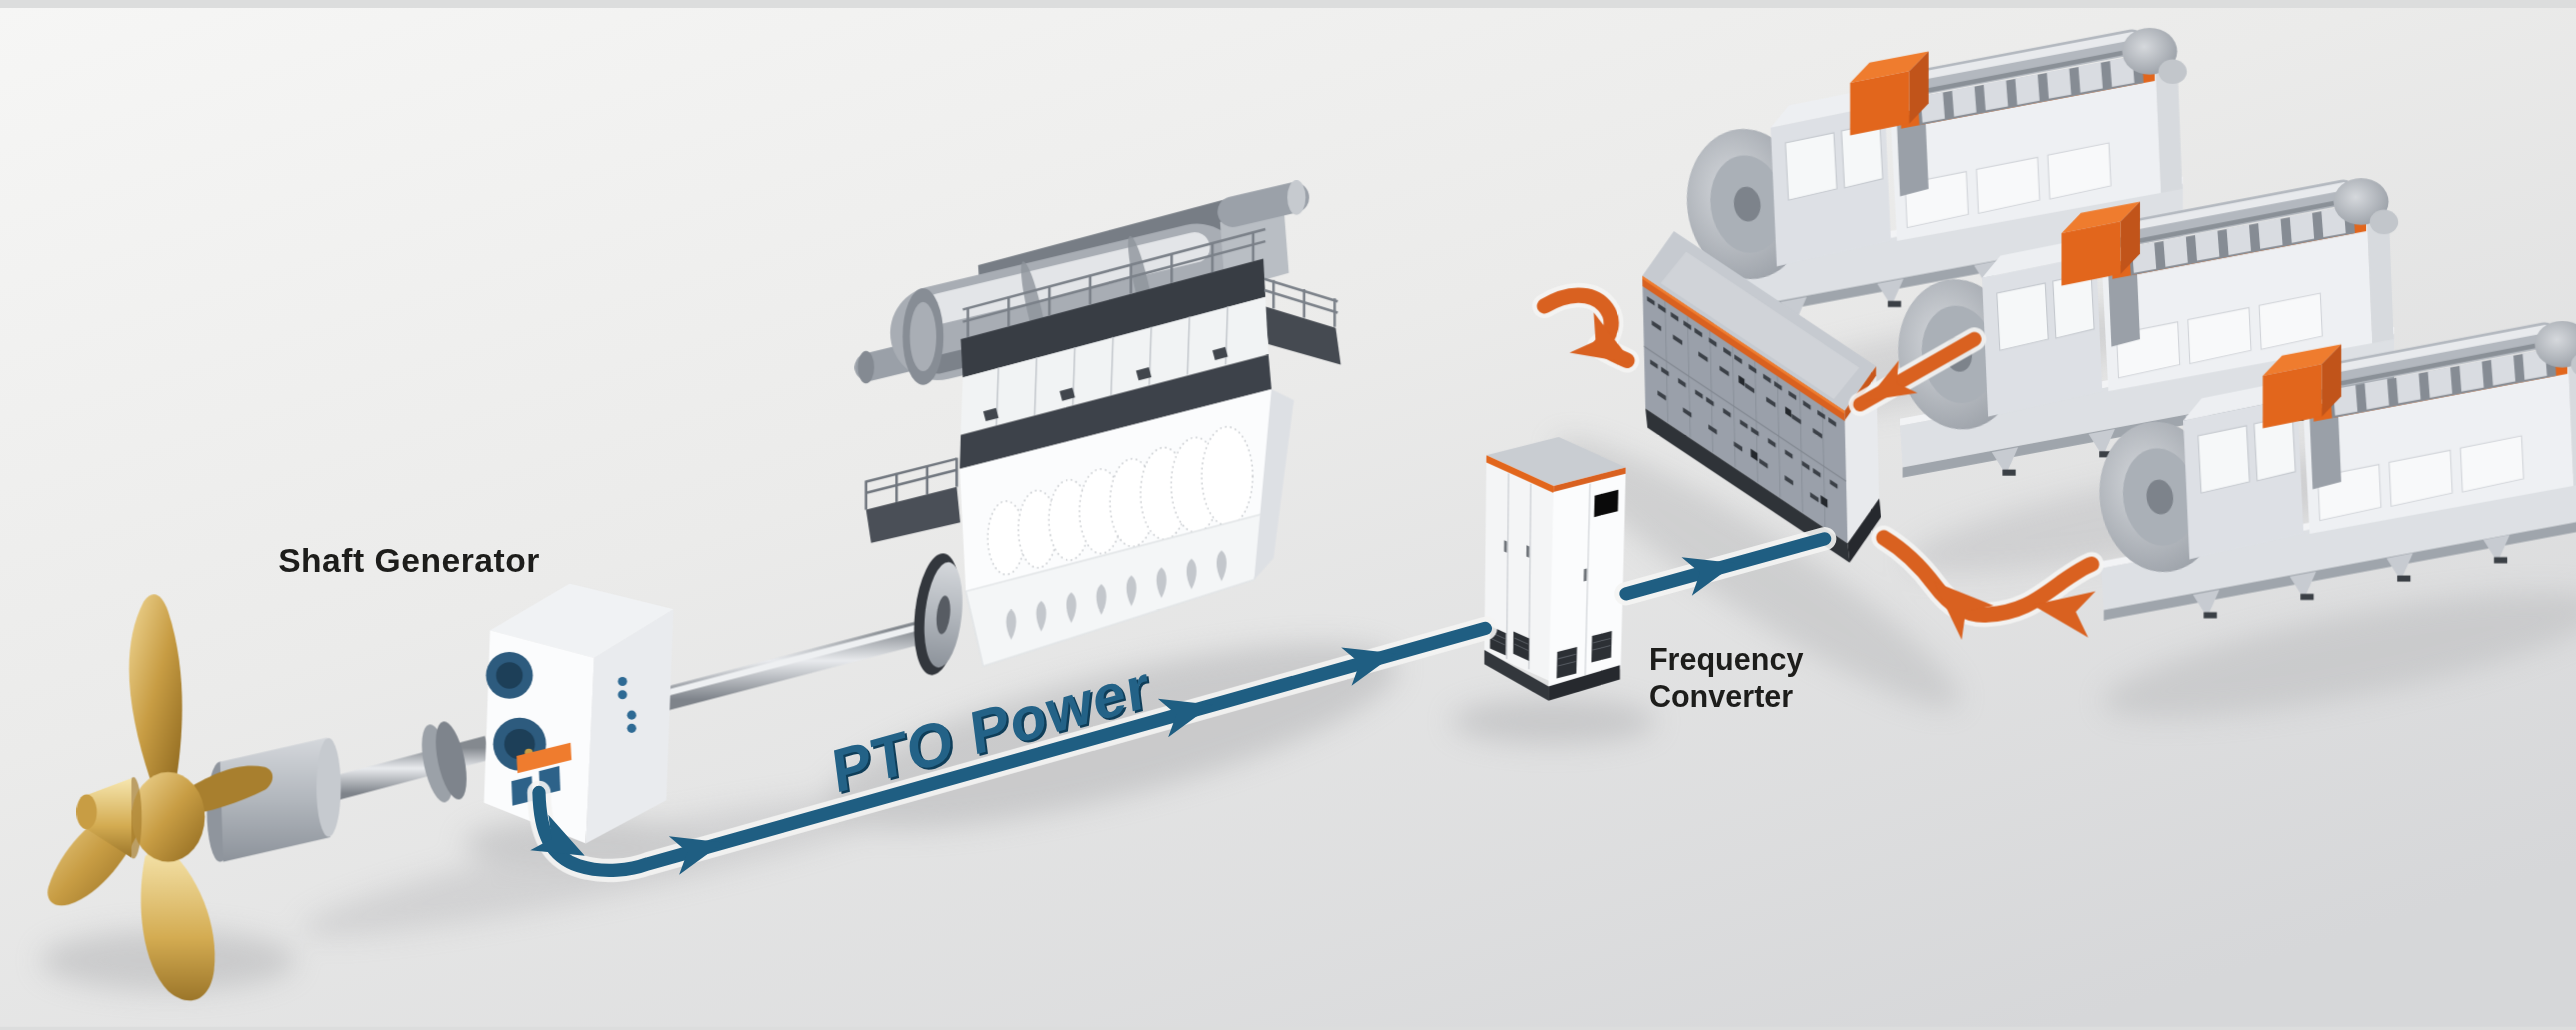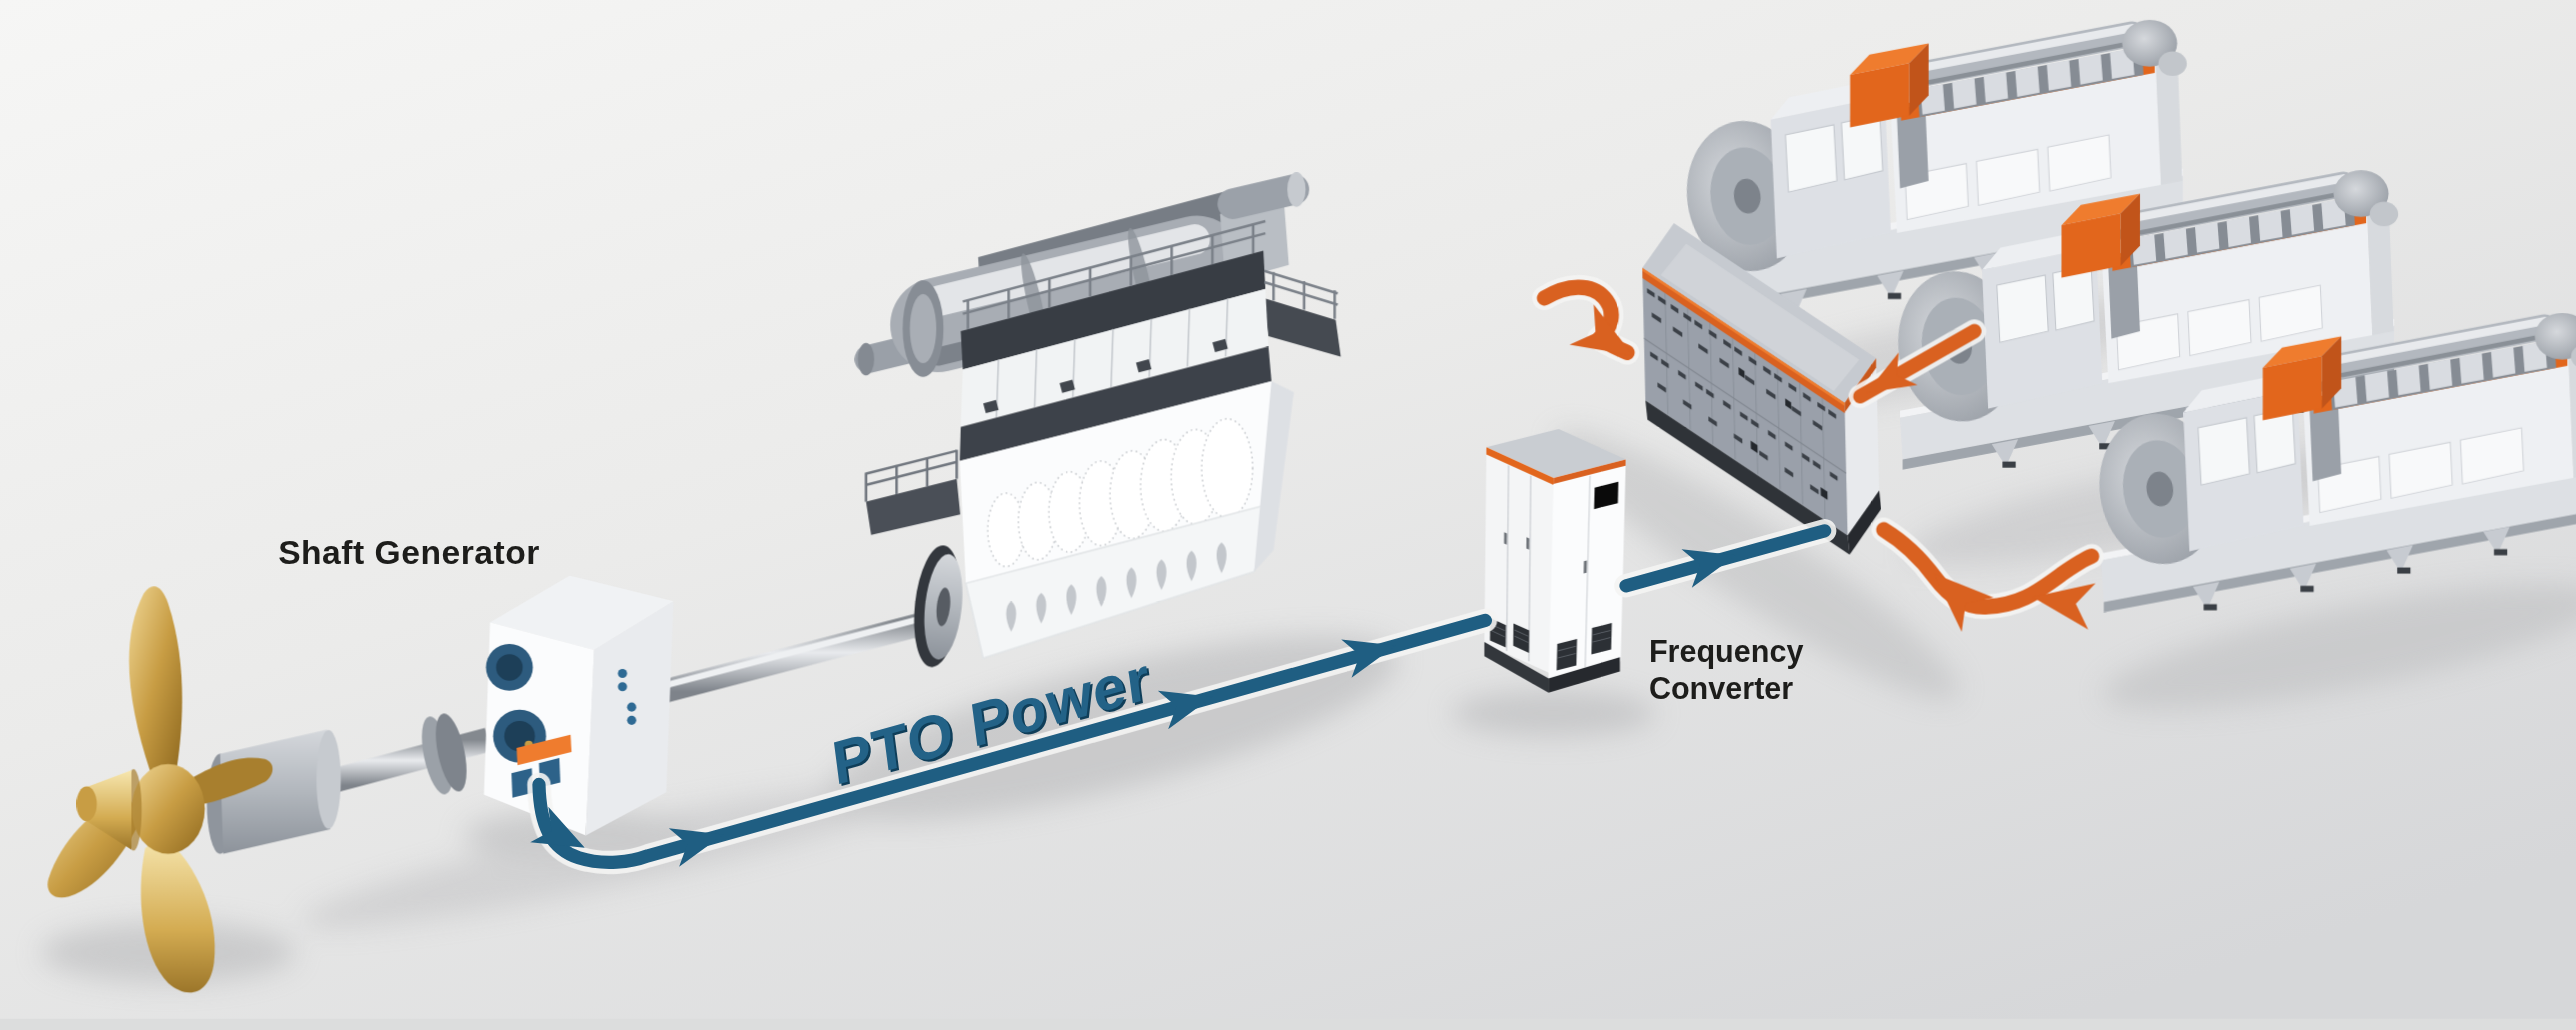--- a/index.html
+++ b/index.html
@@ -1,16 +1,16 @@
 <!DOCTYPE html>
 <html style="font-size:8.2px"><head>
 <meta charset="utf-8">
 <style>
   html,body{margin:0;padding:0;background:#dcdddd;}
-  .stage{width:100%;max-width:2605px;margin:0 auto;}
+  .stage{width:100%;max-width:2605px;margin:8px auto;}
   svg{display:block;width:100%;height:auto;}
   .lbl{font-family:"Liberation Sans","DejaVu Sans",sans-serif;font-weight:bold;fill:#1d1d1b;}
   .pto{font-family:"Liberation Sans","DejaVu Sans",sans-serif;font-weight:bold;letter-spacing:2px;}
 </style>
 </head>
 <body>
 
 <div class="stage">
 <svg viewBox="0 0 5057 2000" xmlns="http://www.w3.org/2000/svg">
 

